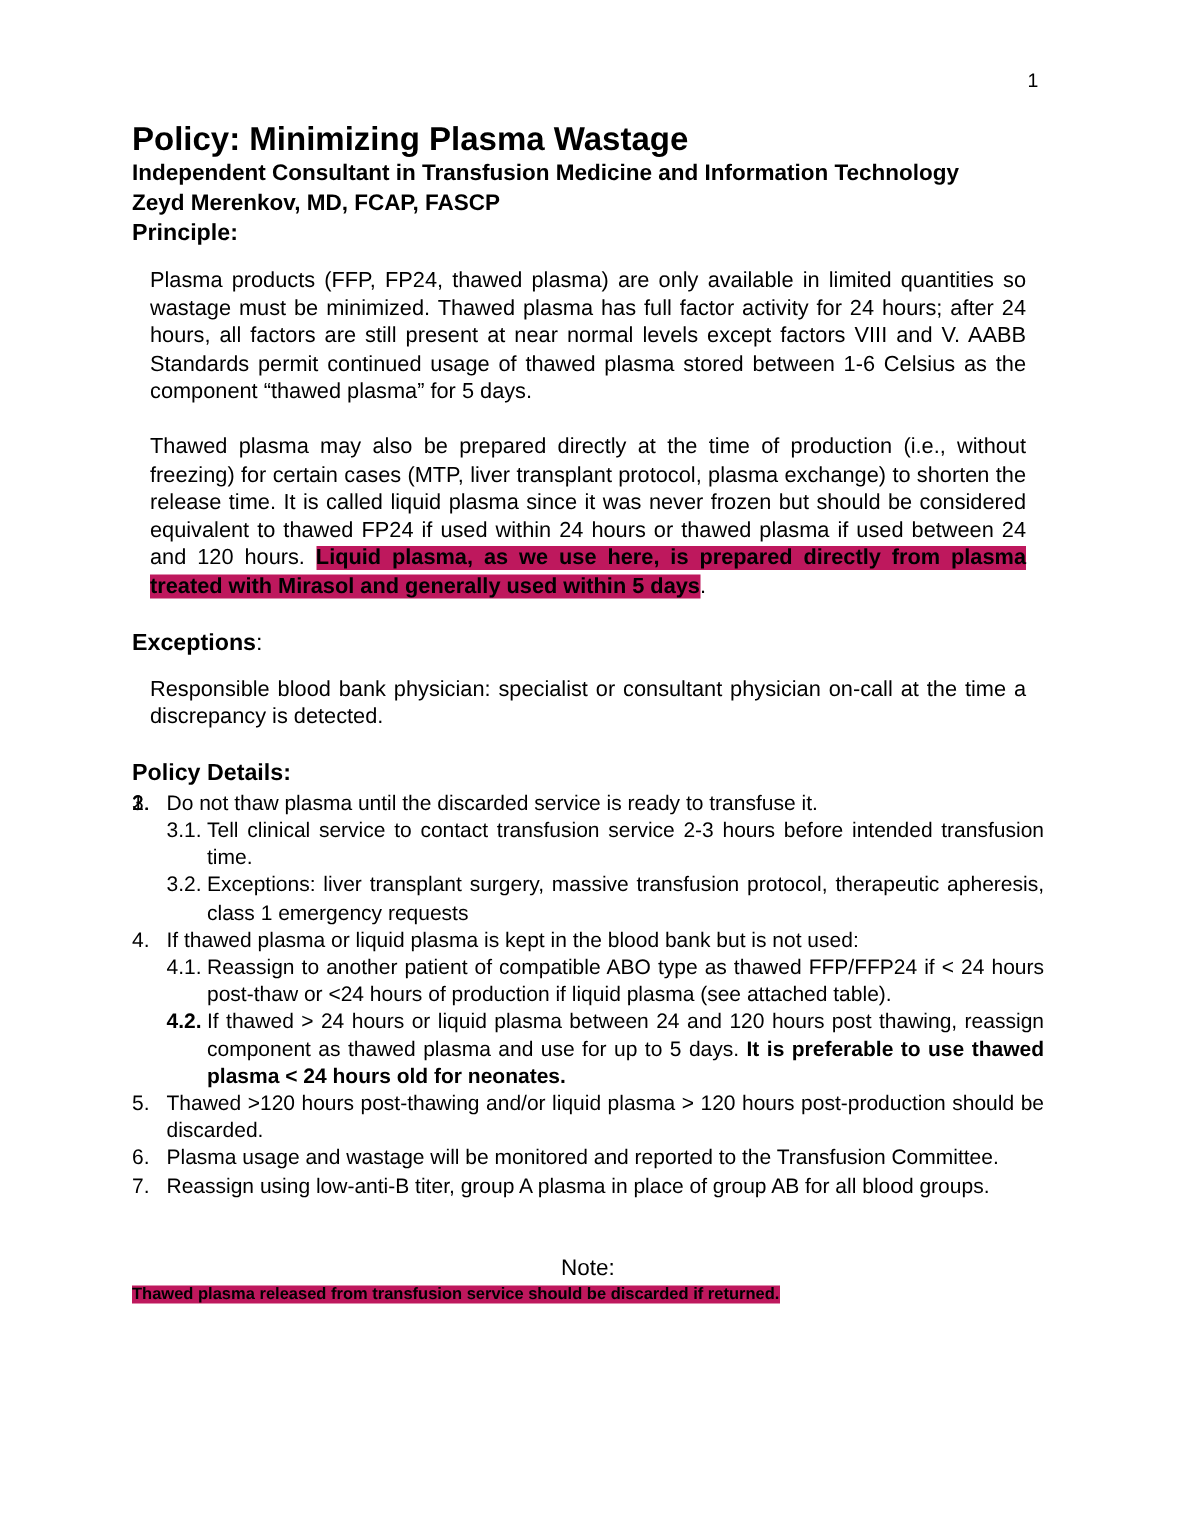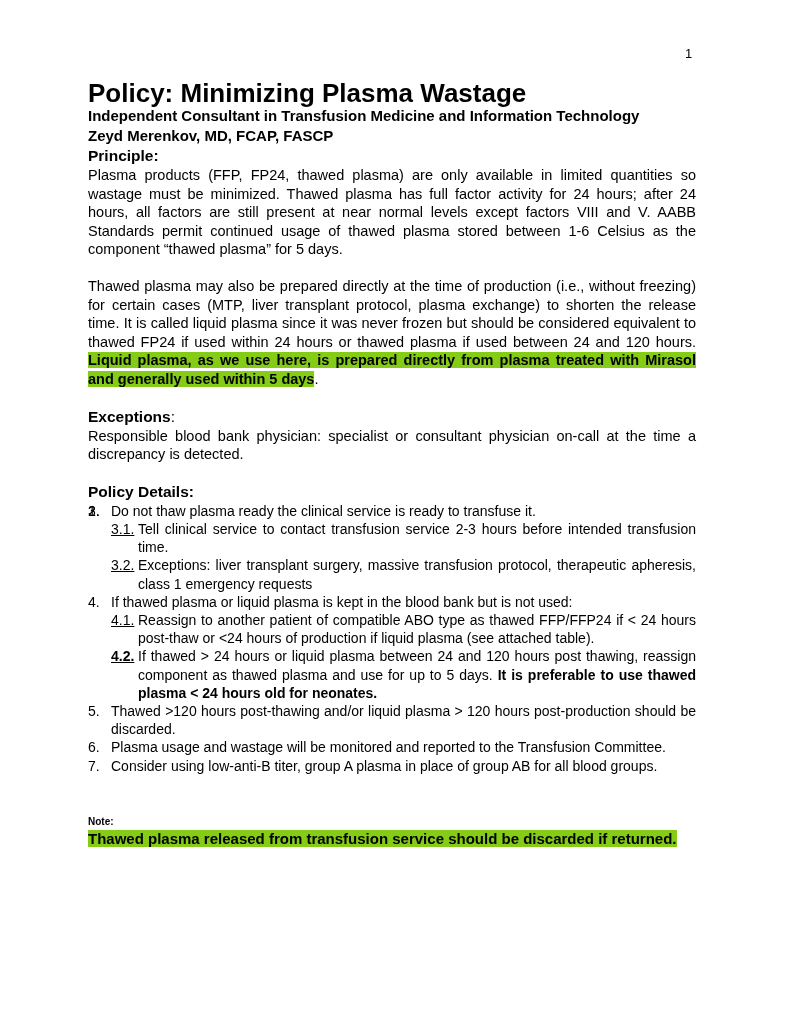--- a/index.html
+++ b/index.html
@@ -1,38 +1,38 @@
 <!DOCTYPE html>
 <html><head>
 <meta charset="utf-8">
 <style>
   html, body { margin:0; padding:0; background:#ffffff; }
   body { width:791px; height:1023px; position:relative; overflow:hidden;
          font-family:"Liberation Sans", sans-serif; color:#000; }
   .page-num { position:absolute; left:685px; top:46px; font-size:13px; }
   .content { position:absolute; left:88px; top:80px; width:608px; }
-  .title { font-size:26px; font-weight:bold; line-height:26px; margin:0; }
+  .title { font-size:22px; font-weight:bold; line-height:26px; margin:0; }
   .subtitle { font-size:15px; font-weight:bold; line-height:20px; margin:0; }
   h2 { font-size:15.5px; font-weight:bold; margin:0; line-height:20px; }
   .h-principle { }
-  p { margin:0; font-size:14.5px; line-height:18.6px; text-align:justify; }
+  p { margin:12px; font-size:14.5px; line-height:18.6px; text-align:justify; }
   .para2 { margin-top:18px; }
   .h-def { margin-top:18px; }
   .h-policy { margin-top:18px; }
-  .hl { background:#84cc16; font-weight:bold; }
+  .hl { background:#be185d; font-weight:bold; }
   .colon-normal { font-weight:normal; }
   ol.main { list-style:none; margin:0; padding:0; font-size:14px; line-height:18.2px; }
   ol.main > li { position:relative; padding-left:23px; text-align:justify; }
   ol.main > li > .num { position:absolute; left:0; top:0; }
   ol.sub { list-style:none; margin:0; padding:0; }
   ol.sub > li { position:relative; padding-left:27px; margin-left:0; text-align:justify; }
-  ol.sub > li > .num { position:absolute; left:0; top:0;text-decoration:underline; }
+  ol.sub > li > .num { position:absolute; left:0; top:0; }
   .b { font-weight:bold; }
-  .note-label { margin-top:38px; font-size:10px; font-weight:bold; line-height:17px; }
-  .note-text { font-size:15px; line-height:18.6px; text-align:justify; }
+  .note-label { margin-top:38px; font-size:15px; font-weight:normal; line-height:17px;text-align:center; }
+  .note-text { font-size:11px; line-height:18.6px; text-align:justify; }
 </style>
 </head>
 <body>
 
 <div class="page-num">1</div>
 
 <div class="content">
   <div class="title">Policy:  Minimizing Plasma Wastage</div>
   <div class="subtitle">Independent Consultant in Transfusion Medicine and Information Technology</div>
   <div class="subtitle">Zeyd Merenkov, MD, FCAP, FASCP</div>
@@ -47,21 +47,21 @@
   <h2 class="h-policy">Policy Details:</h2>
   <ol class="main">
     <li>
       <span class="num">1.</span>
     </li>
     <li>
       <span class="num">2.</span>
     </li>
     <li>
       <span class="num">3.</span>
-      <span>Do not thaw plasma ready the clinical service is ready to transfuse it.</span>
+      <span>Do not thaw plasma until the discarded service is ready to transfuse it.</span>
       <ol class="sub">
         <li>
           <span class="num">3.1.</span>
           <span>Tell clinical service to contact transfusion service 2-3 hours before intended transfusion time.</span>
         </li>
         <li>
           <span class="num">3.2.</span>
           <span>Exceptions:  liver transplant surgery, massive transfusion protocol, therapeutic apheresis, class 1 emergency requests</span>
         </li>
       </ol>
@@ -83,19 +83,19 @@
     <li>
       <span class="num">5.</span>
       <span>Thawed &gt;120 hours post-thawing and/or liquid plasma &gt; 120 hours post-production should be discarded.</span>
     </li>
     <li>
       <span class="num">6.</span>
       <span>Plasma usage and wastage will be monitored and reported to the Transfusion Committee.</span>
     </li>
     <li>
       <span class="num">7.</span>
-      <span>Consider using low-anti-B titer, group A plasma in place of group AB for all blood groups.</span>
+      <span>Reassign using low-anti-B titer, group A plasma in place of group AB for all blood groups.</span>
     </li>
   </ol>
 
   <div class="note-label">Note:</div>
   <div class="note-text"><span class="hl">Thawed plasma released from transfusion service should be discarded if returned.</span></div>
 </div>
 
 </body></html>

